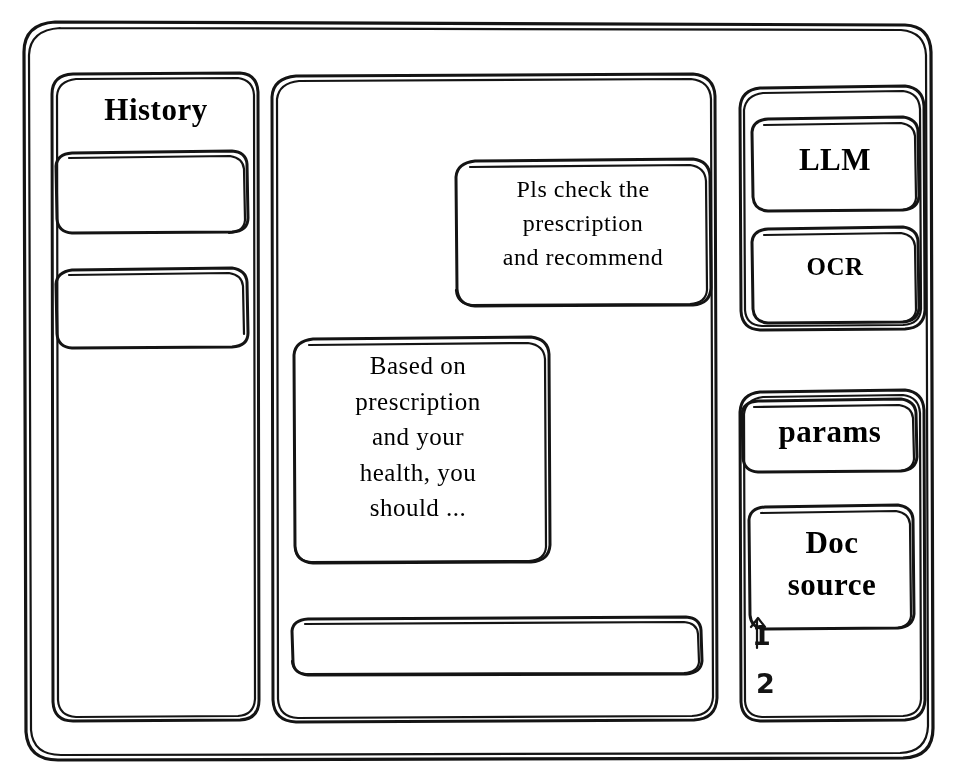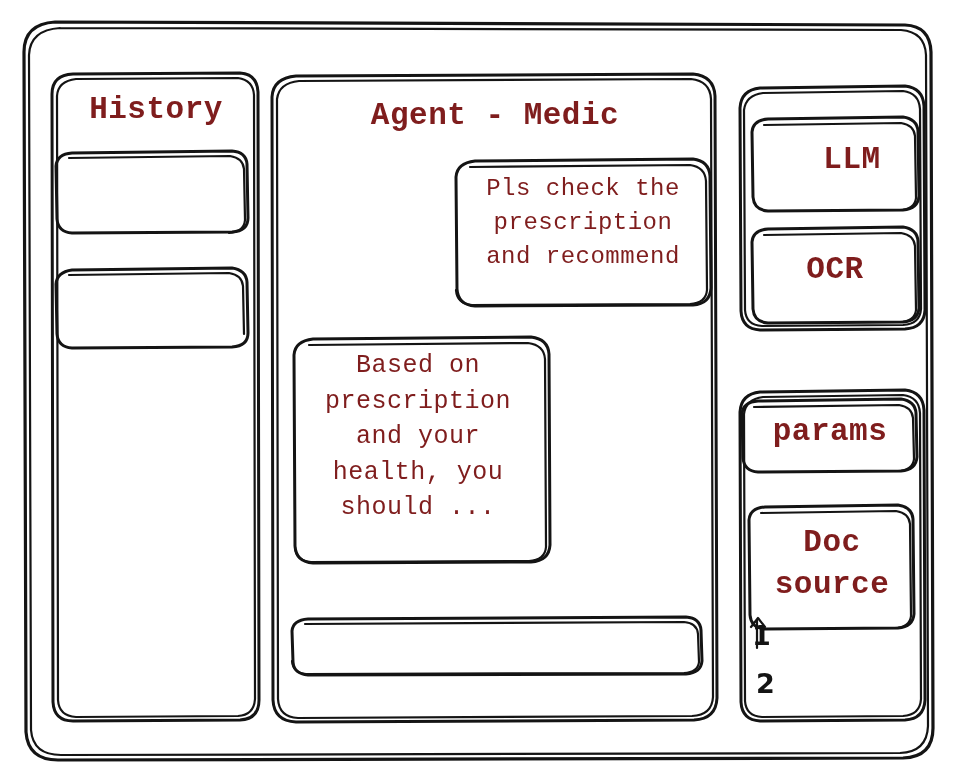--- a/index.html
+++ b/index.html
@@ -38,22 +38,22 @@
     stroke-linejoin: round;
   }
   .s-outer   { stroke-width: 3.2; }
   .s-panel   { stroke-width: 3.0; }
   .s-box     { stroke-width: 3.0; }
   .s-thin    { stroke-width: 2.2; }
 
   
   .lbl {
     position: absolute;
-    font-family: Liberation Mono, monospace;
-    color: #7f1d1d;
+    font-family: Liberation Serif, serif;
+    color: #000000;
     text-align: center;
     line-height: 1.18;
     letter-spacing: 0.5px;
     white-space: pre-line;
     user-select: none;
   }
 
   #history-title {
     left: 58px; top: 92px;
     width: 196px;
@@ -82,26 +82,25 @@
     font-size: 25px;
     font-weight: 500;
     line-height: 1.42;
   }
 
   #tool-llm-label {
     left: 752px; top: 142px;
     width: 166px;
     font-size: 31px;
     font-weight: 600;
-    margin-left: 17px;
   }
   #tool-ocr-label {
     left: 752px; top: 252px;
     width: 166px;
-    font-size: 31px;
+    font-size: 25px;
     font-weight: 600;
   }
   #params-label {
     left: 744px; top: 414px;
     width: 172px;
     font-size: 31px;
     font-weight: 600;
   }
   #docsource-label {
     left: 750px; top: 522px;
@@ -177,21 +176,20 @@
 
     <path class="s-box" d="M765,507 L898,505 Q912,507 913,519 L914,614 Q913,627 898,628 L765,629 Q751,628 750,615 L749,520 Q750,508 765,507 Z"></path>
     <path class="s-thin" d="M761,513 L896,511 Q909,513 910,524 L911,616 Q910,627 895,628"></path>
 
     <path class="s-thin" d="M757,648 L757,620 M751,627 L758,618 L765,627"></path>
 
   </svg>
 
   <div class="lbl" id="history-title">History</div>
 
-  <div class="lbl" id="agent-title">Agent - Medic</div>
 
   <div class="lbl" id="user-msg-text">Pls check the
 prescription
 and recommend</div>
 
   <div class="lbl" id="assistant-msg-text">Based on
 prescription
 and your
 health, you
 should ...</div>

